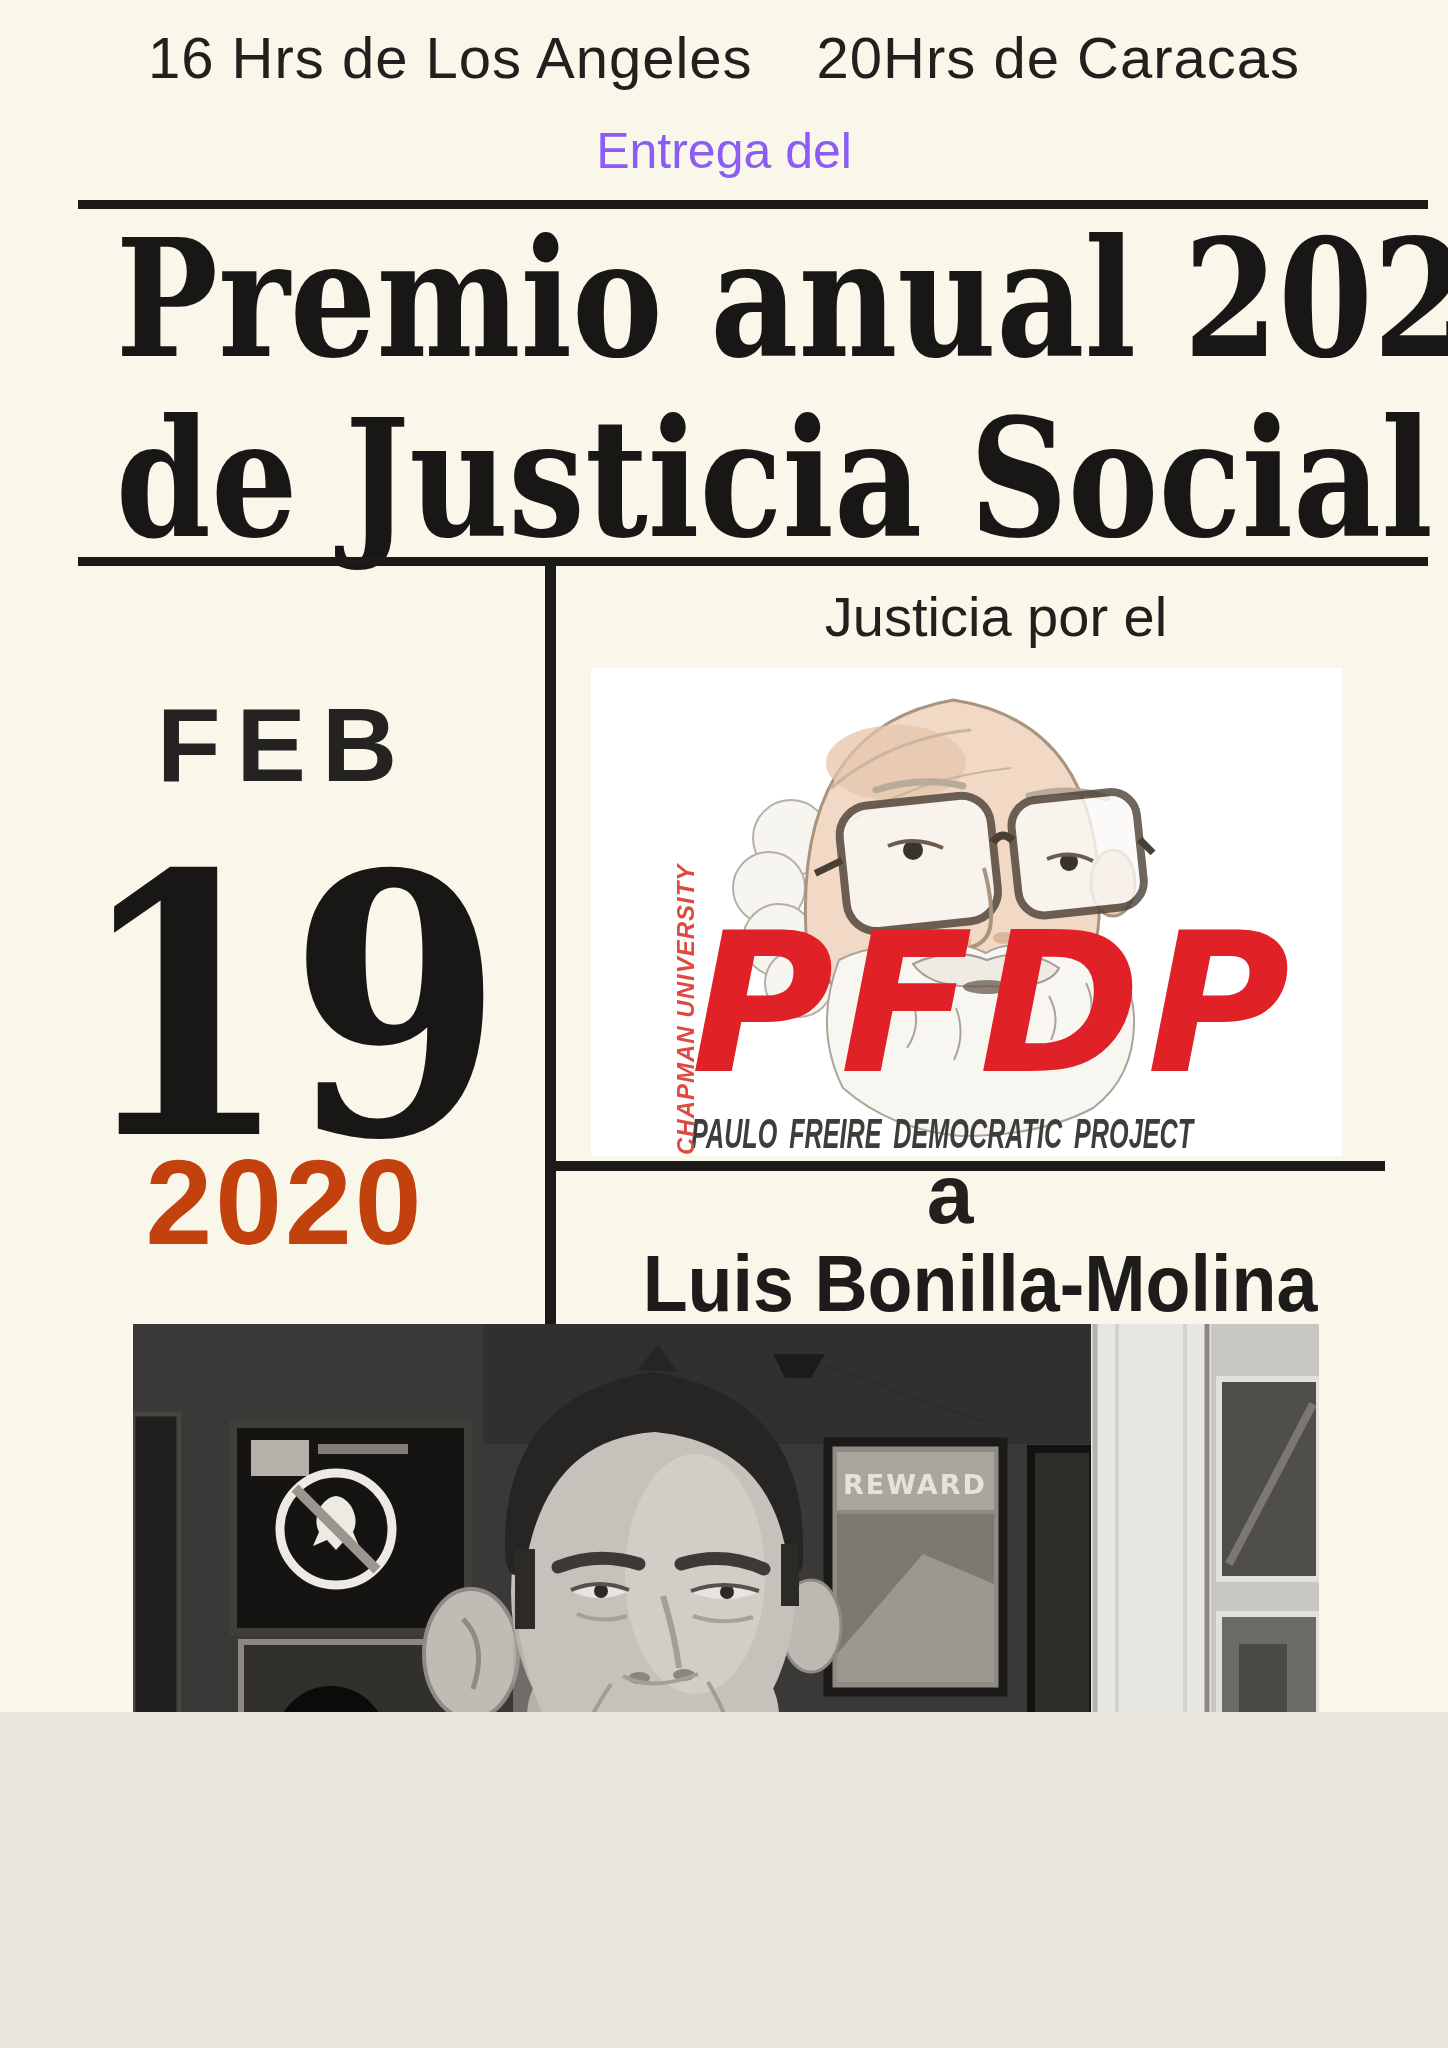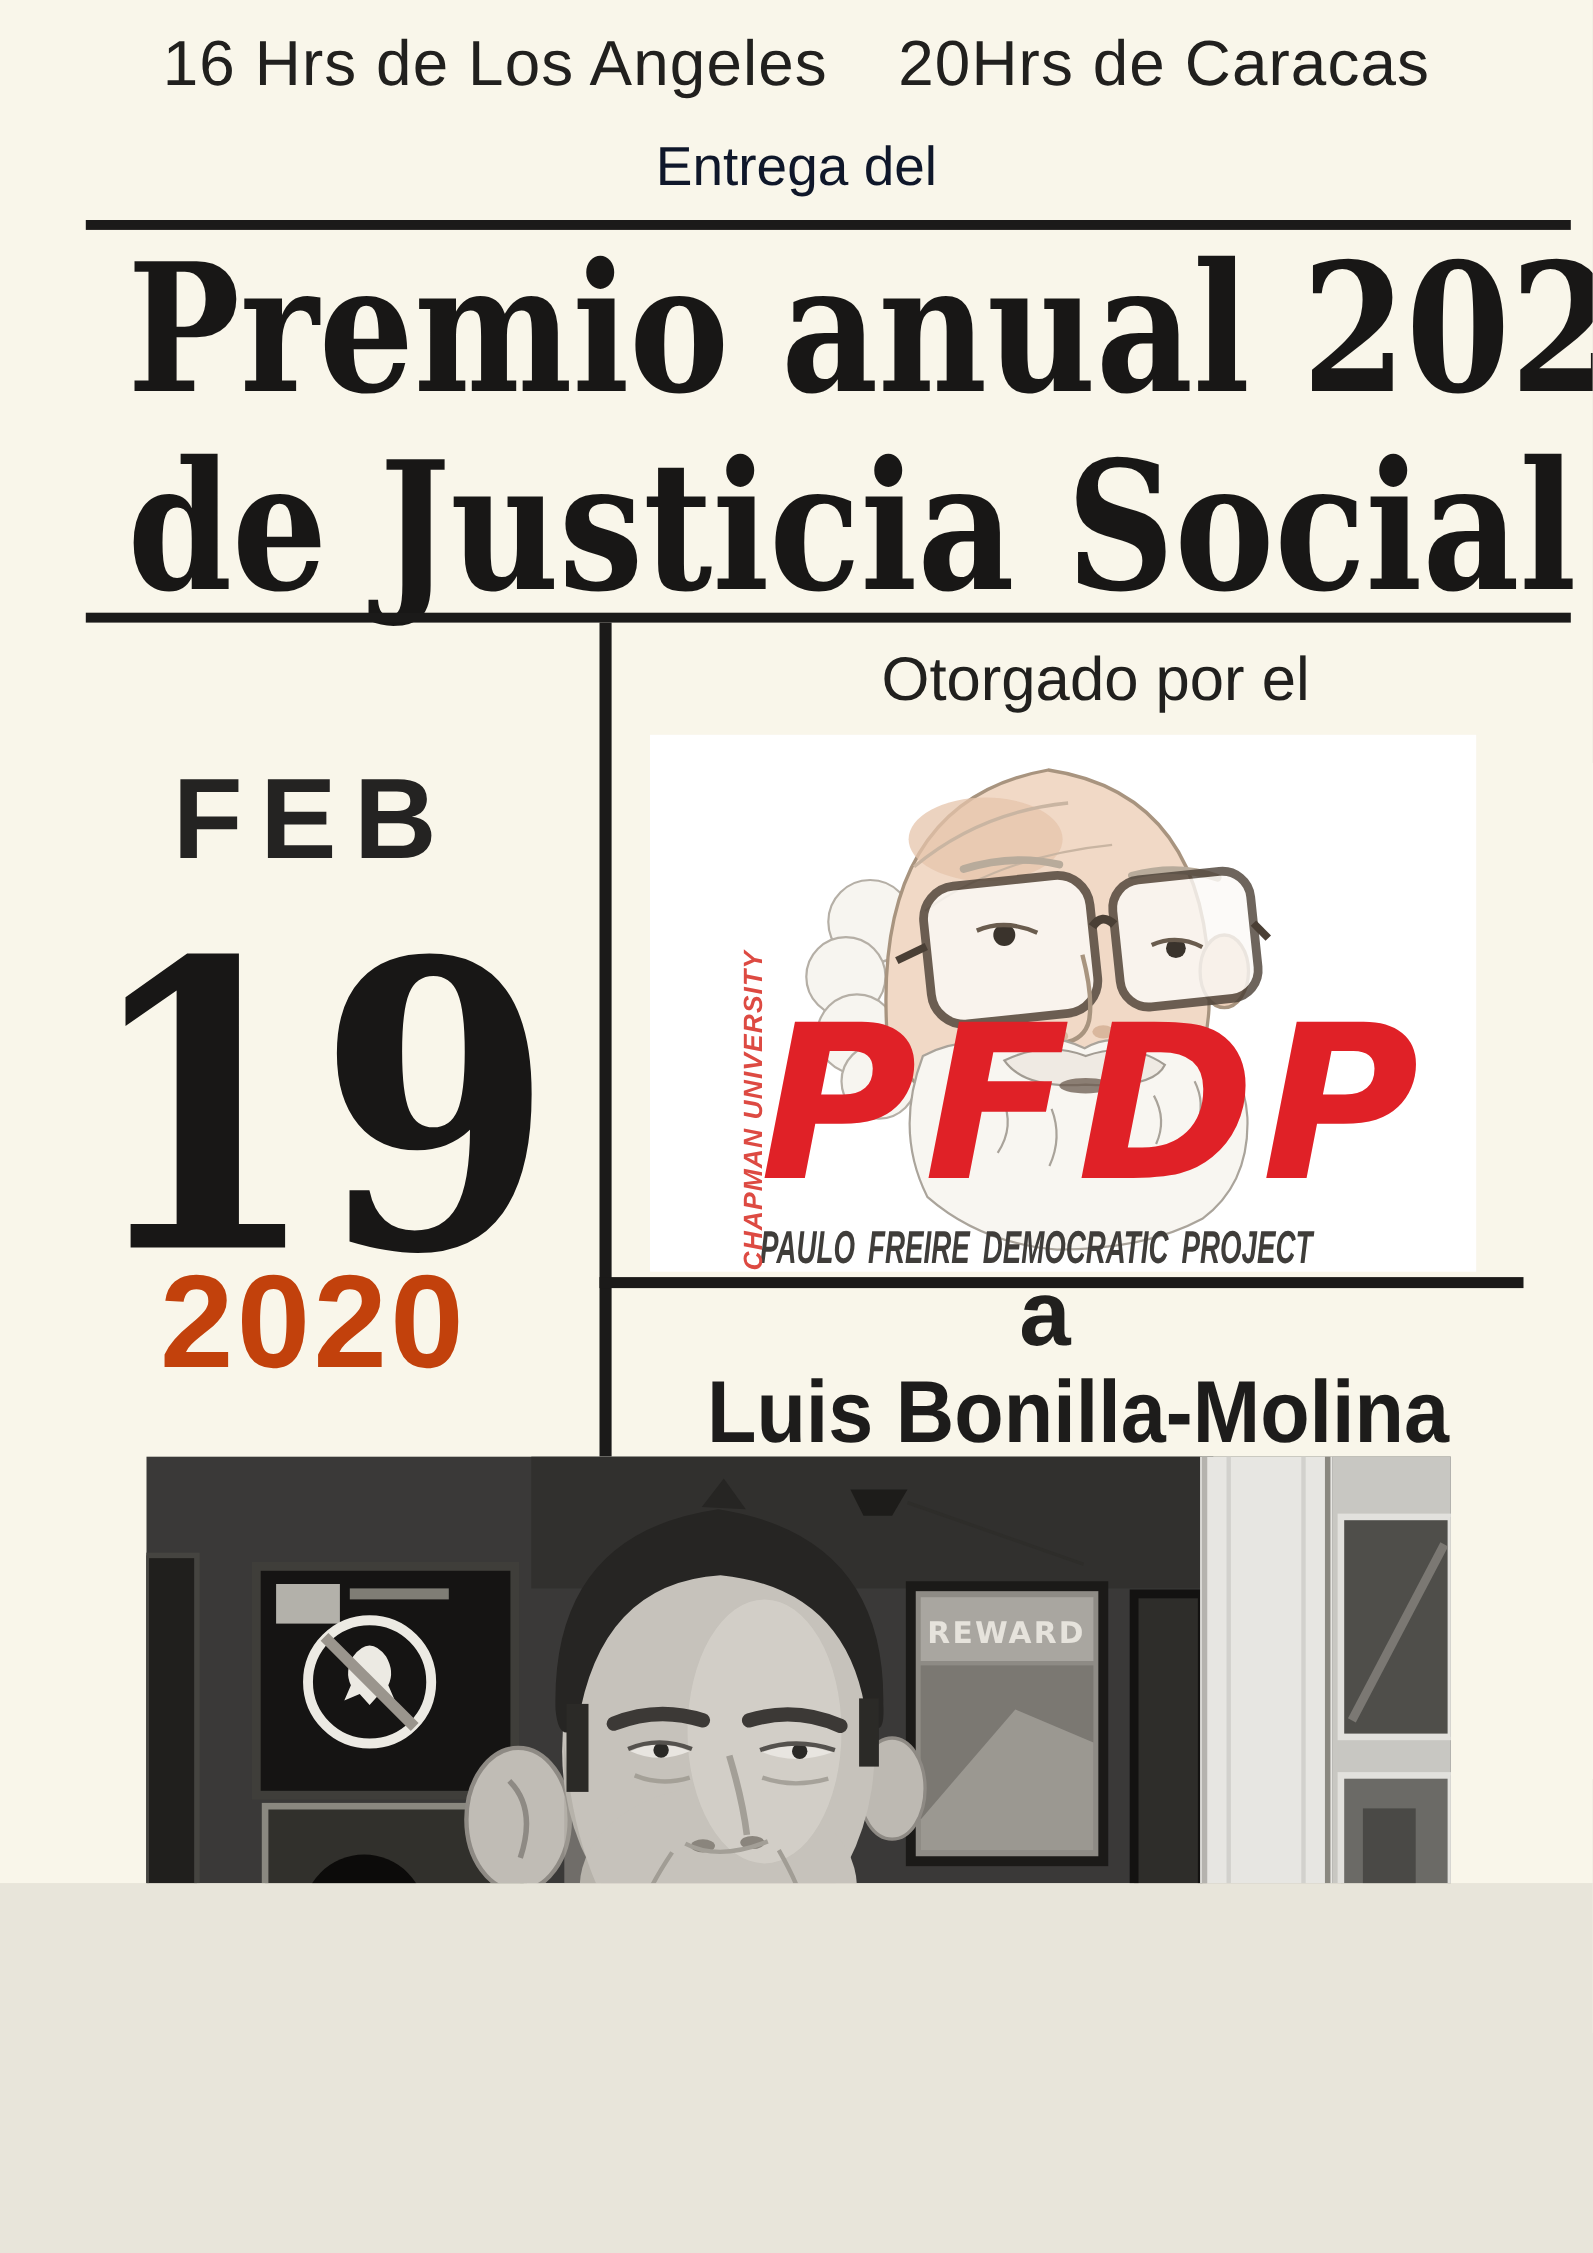--- a/index.html
+++ b/index.html
@@ -7,21 +7,21 @@
     position:relative;width:1448px;height:1712px;margin:0 auto;
     background:#f9f6ea;overflow:hidden;
     font-family:"Liberation Sans", sans-serif;color:#1c1b1a;
   }
   .abs{position:absolute;}
   .center{text-align:center;}
   
   .times{left:0;top:24px;width:1448px;font-size:58px;font-weight:500;
          letter-spacing:1px;color:#21201e;white-space:nowrap;}
   .times .gap{display:inline-block;width:64px;}
-  .entrega{left:0;top:122px;width:1448px;font-size:50px;font-weight:500;color:#0f172a;}
+  .entrega{left:0;top:122px;width:1448px;font-size:50px;font-weight:500;color:#8b5cf6;}
   
   .rule{background:#1b1a19;}
   #rule-top{left:78px;top:200px;width:1350px;height:9px;}
   #rule-mid{left:78px;top:557px;width:1350px;height:9px;}
   #rule-logo{left:545px;top:1161px;width:840px;height:10px;}
   #v-divider{left:545px;top:566px;width:11px;height:758px;background:#1b1a19;}
   
   .title-line{left:0;width:1448px;font-family:"DejaVu Serif", serif;font-weight:bold;
               font-size:162px;line-height:1;color:#181716;white-space:nowrap;
               transform:scaleX(.84);transform-origin:50% 50%;}
@@ -70,21 +70,21 @@
   <div id="title1" class="abs title-line center">Premio anual 2020</div>
   <div id="title2" class="abs title-line center">de Justicia Social</div>
 
   <div id="rule-mid" class="abs rule"></div>
   <div id="v-divider" class="abs"></div>
 
   <div class="abs feb center">FEB</div>
   <div class="abs day19 center">19</div>
   <div class="abs year center">2020</div>
 
-  <div class="abs otorgado center">Otorgado por el</div>
+  <div class="abs otorgado center">Justicia por el</div>
 
   <div id="logo-box" class="abs">
 
     <svg id="logo-art" viewBox="0 0 751 488">
       <rect x="0" y="0" width="751" height="488" fill="#ffffff"></rect>
 
       <g fill="#f7f5f0" stroke="#b5afa6" stroke-width="2">
         <circle cx="200" cy="170" r="38"></circle>
           <circle cx="178" cy="220" r="36"></circle>
         <circle cx="188" cy="272" r="36"></circle>

